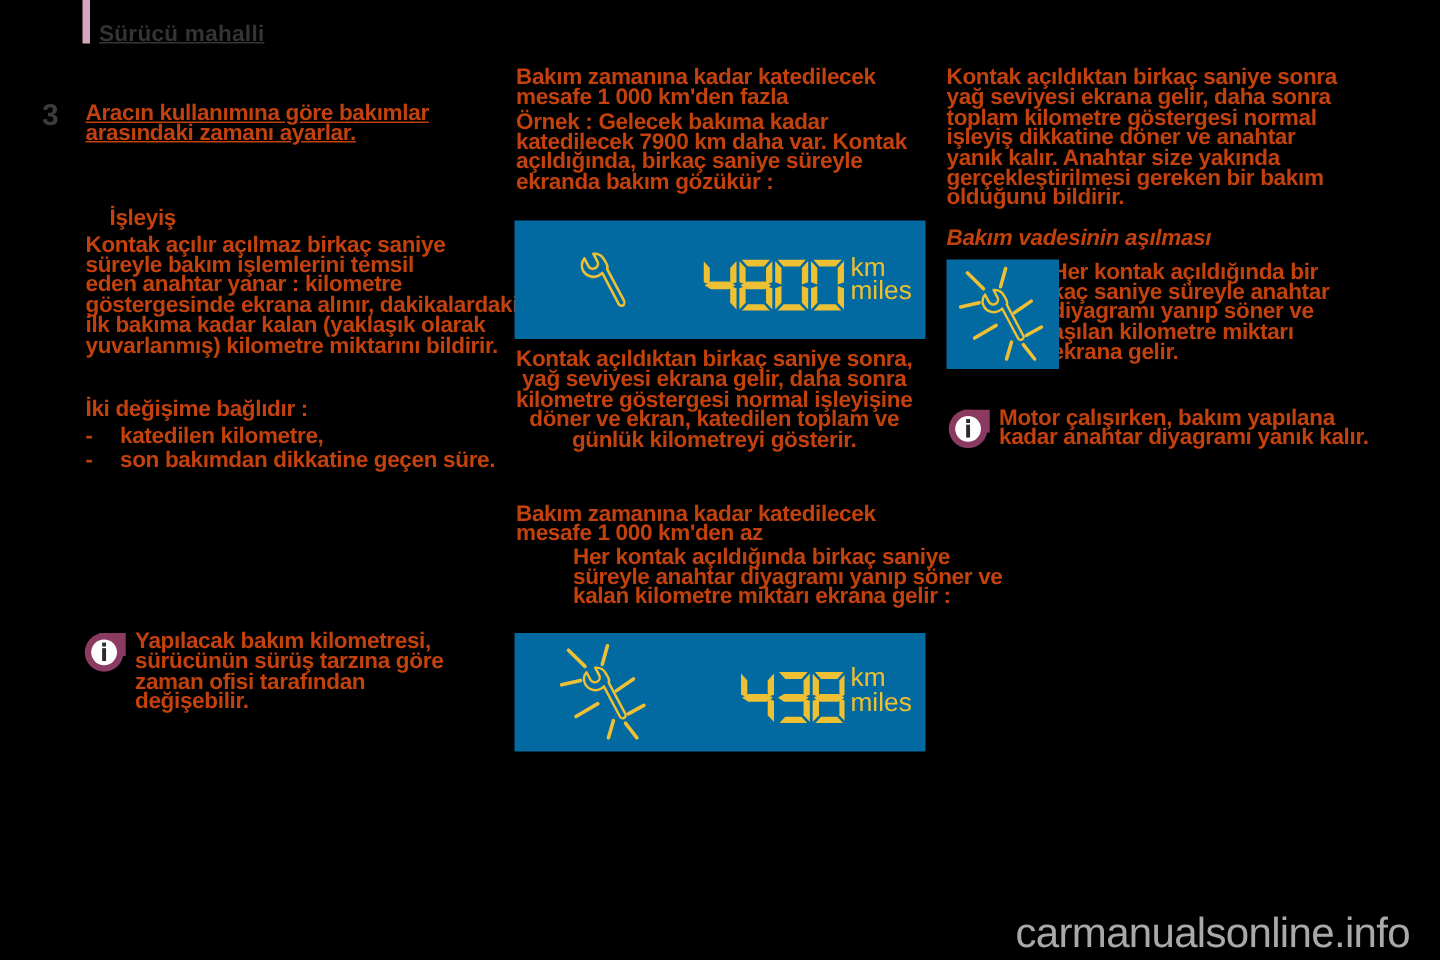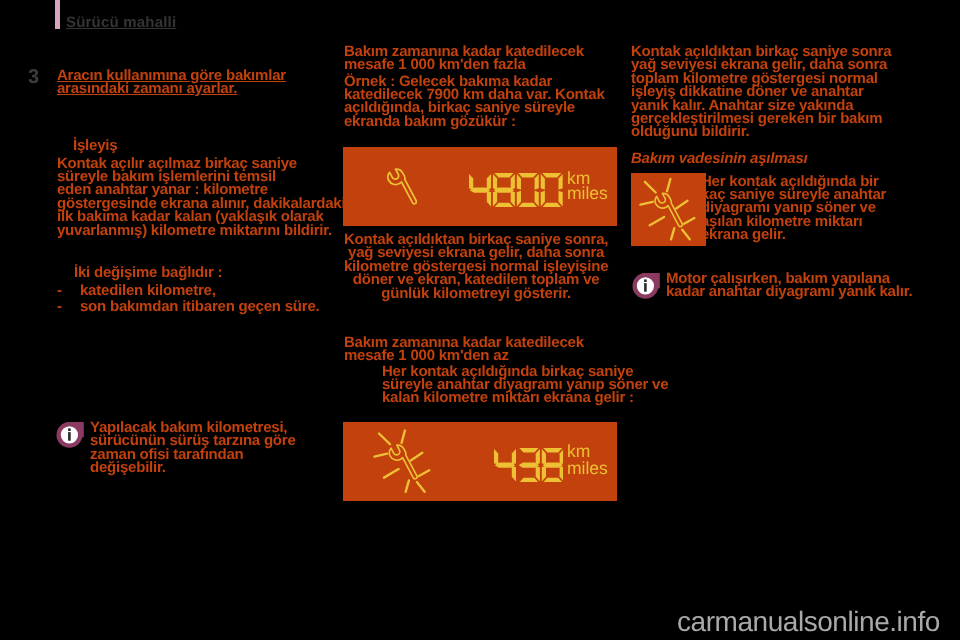--- a/index.html
+++ b/index.html
@@ -16,21 +16,21 @@
       font:bold 20px/21px "Liberation Sans",sans-serif;color:#3c3c3c;}
   .page-title{position:absolute;left:56px;top:43px;
       font:bold 16px/16px "Liberation Sans",sans-serif;color:#313131;
       letter-spacing:1.1px;white-space:nowrap;}
 
   
   .tx{position:absolute;font:bold 15px/13.4px "Liberation Sans",sans-serif;color:#c2410c;
       white-space:pre;letter-spacing:-0.22px;}
 
   
-  .panel{position:absolute;background:#c2410c;}
+  .panel{position:absolute;background:#0369a1;}
 
   
   .lcd{position:absolute;}
   .units{position:absolute;color:#eec033;font:400 17.5px/18px "Liberation Sans",sans-serif;}
 
   
   .badge{position:absolute;width:28.8px;height:25.8px;}
 
   .watermark{position:absolute;left:677px;top:607px;color:#a9a9a9;
       font:400 28px/30px "Liberation Sans",sans-serif;letter-spacing:-0.45px;}
@@ -46,29 +46,29 @@
 
   <div class="tx" style="left:57px;top:68.5px;text-decoration:underline;">Aracın kullanımına göre bakımlar
 arasındaki zamanı ayarlar.</div>
   <div class="tx" style="left:57px;top:139px;margin-left:16px;">İşleyiş</div>
   <div class="tx" style="left:57px;top:156.5px;">Kontak açılır açılmaz birkaç saniye
 süreyle bakım işlemlerini temsil
 eden anahtar yanar : kilometre
 göstergesinde ekrana alınır, dakikalardaki
 ilk bakıma kadar kalan (yaklaşık olarak
 yuvarlanmış) kilometre miktarını bildirir.</div>
-  <div class="tx" style="left:57px;top:266px;margin-left:17px;">İki değişime bağlıdır :</div>
+  <div class="tx" style="left:57px;top:266px;">İki değişime bağlıdır :</div>
   <div>
     <div>
       <span class="tx" style="left:57px;top:284px">-</span>
       <span class="tx" style="left:80px;top:284px">katedilen kilometre,</span>
     </div>
     <div>
       <span class="tx" style="left:57px;top:300px">-</span>
-      <span class="tx" style="left:80px;top:300px">son bakımdan itibaren geçen süre.</span>
+      <span class="tx" style="left:80px;top:300px">son bakımdan dikkatine geçen süre.</span>
     </div>
   </div>
 
   <div style="position:absolute;left:55px;top:422px;">
     <svg class="badge" viewBox="0 0 28.8 25.8">
       <g fill="#8b3a61">
         <circle cx="14.4" cy="12.9" r="12.9"></circle>
         <rect x="11" y="0" width="17.8" height="15.4"></rect>
       </g>
       <circle cx="14.4" cy="12.9" r="8.6" fill="#ffffff"></circle>

